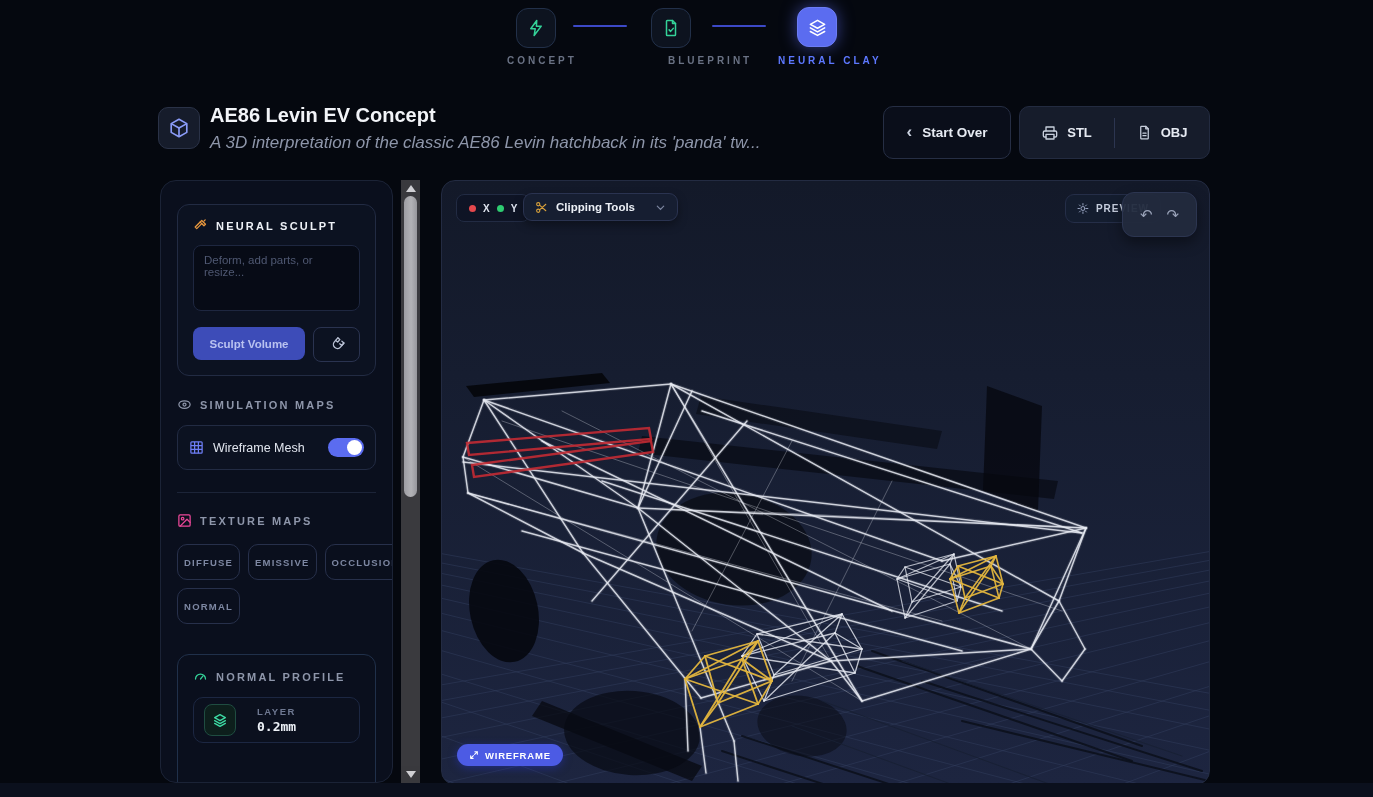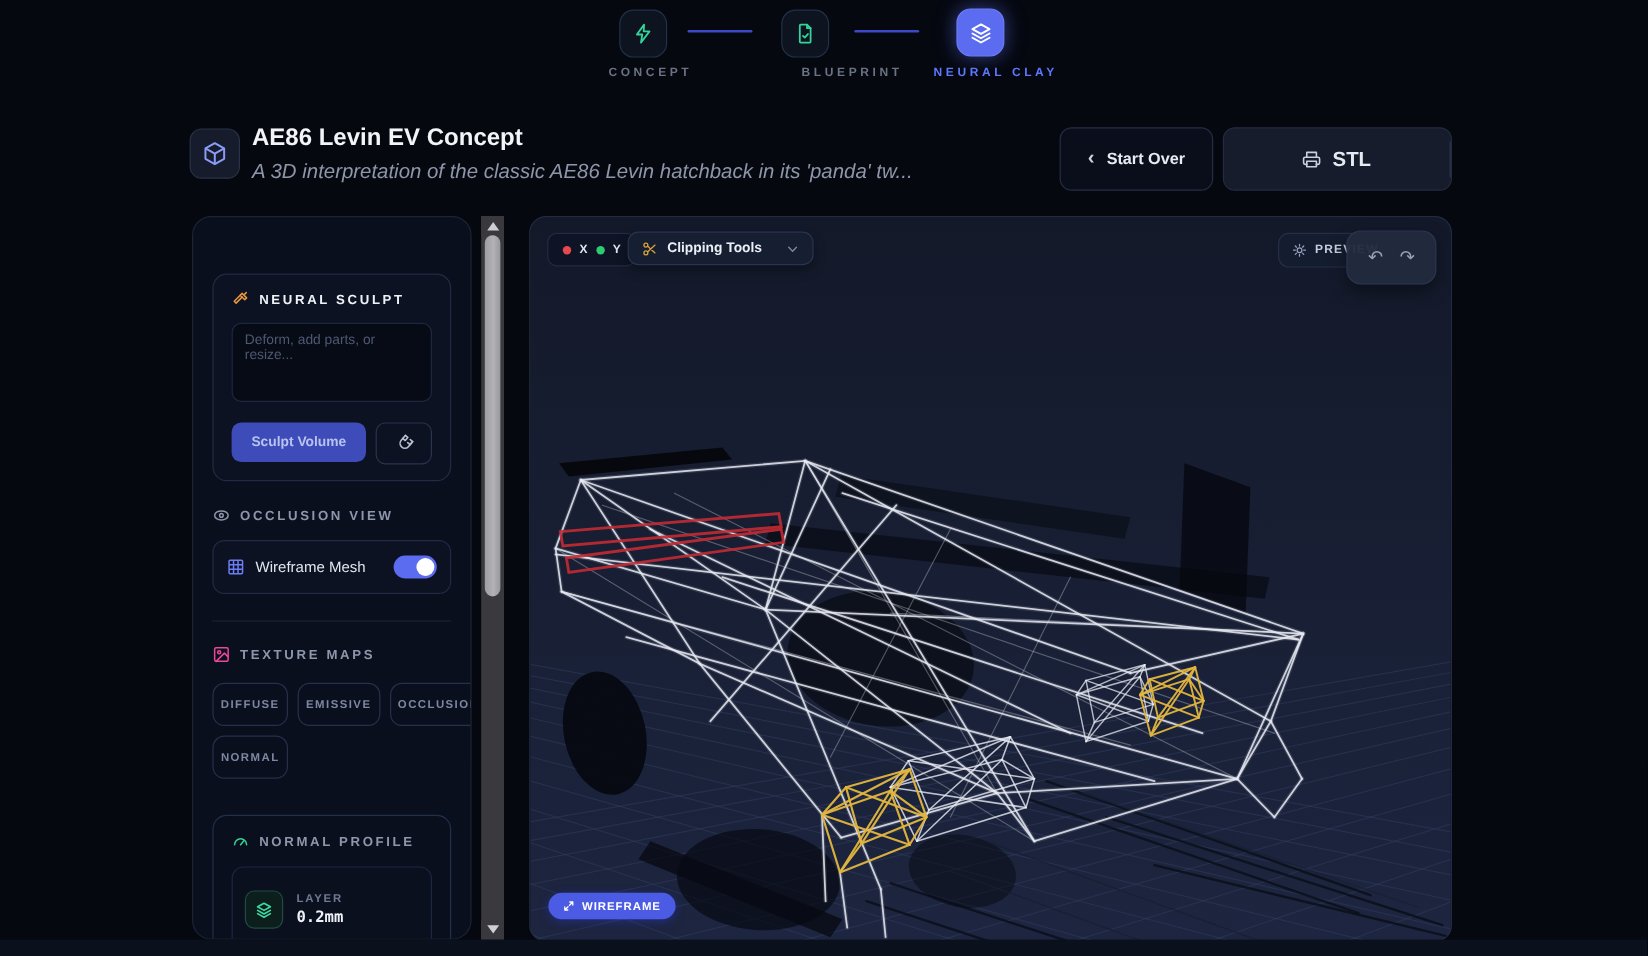--- a/index.html
+++ b/index.html
@@ -19,31 +19,31 @@
   .hdr-icon{width:40px;height:40px;border-radius:10px;background:#161c2b;border:1px solid #2a3247;
             display:flex;align-items:center;justify-content:center;}
   .hdr-title{font-size:20px;font-weight:bold;color:#f2f4f8;}
   .hdr-sub{font-size:17px;font-style:italic;color:#8e96aa;margin-top:4px;}
   .btn-outline{height:51px;border-radius:10px;border:1px solid #262e44;background:#0a0e1a;
                display:flex;align-items:center;justify-content:center;gap:10px;
                font-size:13.5px;font-weight:bold;color:#e6eaf2;cursor:pointer;}
   .export-group{height:51px;border-radius:10px;border:1px solid #232b40;background:#161c2b;
                 display:flex;align-items:center;}
   .export-item{flex:1;height:100%;display:flex;align-items:center;justify-content:center;gap:9px;
-               font-size:17px;font-weight:bold;color:#e6eaf2;cursor:pointer;}
+               font-size:13px;font-weight:bold;color:#e6eaf2;cursor:pointer;}
   .export-div{width:1px;height:30px;background:#2c3550;}
 
   
   .sidebar{left:160px;top:180px;width:233px;height:603px;border-radius:16px;background:#0a0f1d;
            border:1px solid #1b2336;box-sizing:border-box;padding:23px 16px;overflow:hidden;}
   .card{border:1px solid #222b43;background:#0c1221;border-radius:12px;box-sizing:border-box;}
   .sec-head{display:flex;align-items:center;gap:8px;font-size:11px;font-weight:bold;
             letter-spacing:2.2px;color:#8e96aa;}
   .sec-head.bright{color:#eef1f7;}
-  .sculpt-card{padding:13px 15px;margin-bottom:21px;margin-top:24px;}
+  .sculpt-card{padding:13px 15px;margin-bottom:21px;}
   .sculpt-ta{width:100%;height:66px;box-sizing:border-box;margin-top:12px;border-radius:8px;
              background:#070b16;border:1px solid #1e2740;color:#aab2c8;font-size:11.5px;
              font-family:"Liberation Sans",sans-serif;padding:8px 10px;resize:none;outline:none;}
   .sculpt-ta::placeholder{color:#4f5872;}
   .sculpt-row{display:flex;gap:8px;margin-top:12px;}
   .sculpt-btn{flex:1;height:33px;border-radius:8px;background:#3d4cb8;border:none;
               color:#b9c2f0;font-size:11.5px;font-weight:bold;cursor:pointer;}
   .magnet-btn{width:45px;height:33px;border-radius:8px;background:transparent;border:1px solid #2a3350;
               display:flex;align-items:center;justify-content:center;cursor:pointer;}
   .toggle-row{height:45px;border-radius:10px;margin-top:13px;display:flex;align-items:center;
@@ -55,21 +55,21 @@
   .knob{position:absolute;top:2px;width:15px;height:15px;border-radius:50%;background:#fff;}
   .switch.on .knob{right:2px;} .switch.off .knob{left:2px;}
   .divider{height:1px;background:#1c2438;margin:22px 0 0 0;}
   .tex-grid{display:grid;grid-template-columns:1fr 1fr 1fr;gap:8px;margin-top:16px;}
   .tex-btn{height:36px;border-radius:10px;border:1px solid #27304b;background:transparent;
            font-size:9.5px;font-weight:bold;letter-spacing:1.2px;color:#7d87a2;cursor:pointer;
            font-family:"Liberation Sans",sans-serif;}
   .print-card{border:1px solid #20304a;background:transparent;border-radius:12px;
               padding:14px 15px;margin-top:30px;height:140px;}
   .profile-item{margin-top:13px;height:44px;border-radius:10px;background:#0b101e;border:1px solid #1c2742;
-                display:flex;align-items:center;gap:11px;padding:13px 10px;cursor:pointer;}
+                display:flex;align-items:center;gap:21px;padding:0 10px;cursor:pointer;}
   .profile-icon{width:30px;height:30px;border-radius:8px;background:#0d1f1c;border:1px solid #1f4d41;
                 display:flex;align-items:center;justify-content:center;flex:none;}
   .profile-label{font-size:9.5px;font-weight:bold;letter-spacing:1.5px;color:#6f7992;}
   .profile-value{font-size:13px;font-weight:bold;color:#eef2f8;font-family:"DejaVu Sans Mono",monospace;margin-top:2px;}
 
   
   .sb{left:401px;top:180px;width:19px;height:603px;background:#3a3a3e;}
   .sb-btn{position:absolute;left:0;width:19px;height:17px;background:#39393d;display:flex;
           align-items:center;justify-content:center;cursor:pointer;}
   .tri-up{width:0;height:0;border-left:5px solid transparent;border-right:5px solid transparent;
@@ -165,20 +165,28 @@
   <div class="abs export-group" style="left:1019px;top:106px;width:189px;">
     <div class="export-item">
       <svg width="16" height="16" viewBox="0 0 24 24" fill="none" stroke="#c8cfdd" stroke-width="2" stroke-linejoin="round" stroke-linecap="round">
           <path d="M6 9 V3 H18 V9"></path>
           <path d="M6 18 H4 a2 2 0 0 1 -2 -2 v-5 a2 2 0 0 1 2 -2 h16 a2 2 0 0 1 2 2 v5 a2 2 0 0 1 -2 2 h-2"></path>
           <rect x="6" y="14" width="12" height="7"></rect>
         </svg>
       <span>STL</span>
     </div>
     <div class="export-div"></div>
+    <div class="export-item">
+      <svg width="15" height="15" viewBox="0 0 24 24" fill="none" stroke="#c8cfdd" stroke-width="2" stroke-linejoin="round" stroke-linecap="round">
+          <path d="M14 2 H7 a1 1 0 0 0 -1 1 v18 a1 1 0 0 0 1 1 h10 a1 1 0 0 0 1 -1 V6 Z"></path>
+          <path d="M14 2 V6 H18"></path>
+          <path d="M9.5 13 h5 M9.5 17 h5"></path>
+        </svg>
+      <span>OBJ</span>
+    </div>
   </div>
 
   <div class="abs sidebar">
 
     <div class="card sculpt-card">
       <div class="sec-head bright">
         <svg width="15" height="15" viewBox="0 0 24 24" fill="none" stroke="#e8973d" stroke-width="2" stroke-linejoin="round" stroke-linecap="round">
             <path d="M14 4 L20 10 L17.5 12.5 L11.5 6.5 Z"></path>
             <path d="M11.5 6.5 L3.5 14.5 L6 17 L14 9"></path>
             <path d="M17.5 5 l2 -2"></path>
@@ -195,21 +203,21 @@
             </svg>
         </div>
       </div>
     </div>
 
     <div class="sec-head" style="margin-top:0;">
       <svg width="15" height="15" viewBox="0 0 24 24" fill="none" stroke="#8e96aa" stroke-width="2">
           <ellipse cx="12" cy="12" rx="9" ry="6"></ellipse>
           <circle cx="12" cy="12" r="2.4"></circle>
         </svg>
-      <span>OCCLUSION VIEW</span>
+      <span>SIMULATION MAPS</span>
     </div>
 
     <div class="card toggle-row">
       <svg width="15" height="15" viewBox="0 0 24 24" fill="none" stroke="#6d7ef5" stroke-width="2">
           <rect x="3" y="3" width="18" height="18" rx="1.5"></rect>
           <path d="M3 9 h18 M3 15 h18 M9 3 v18 M15 3 v18"></path>
         </svg>
       <span class="toggle-label">Wireframe Mesh</span>
       <div class="switch on">
           <div class="knob"></div>

